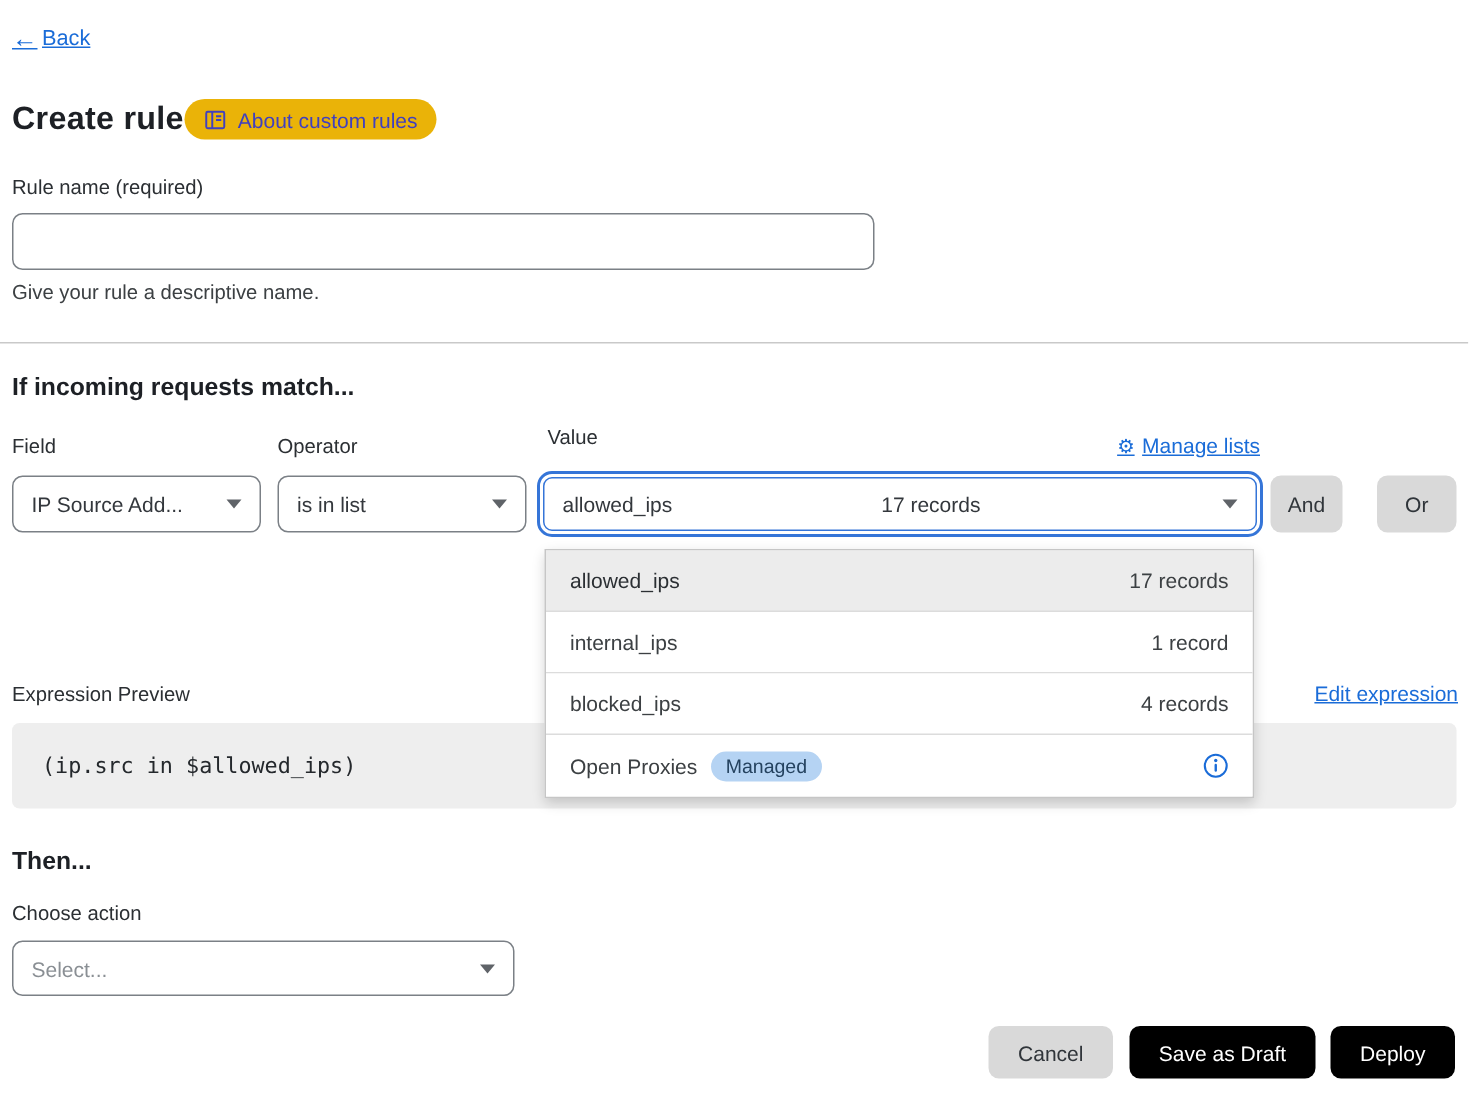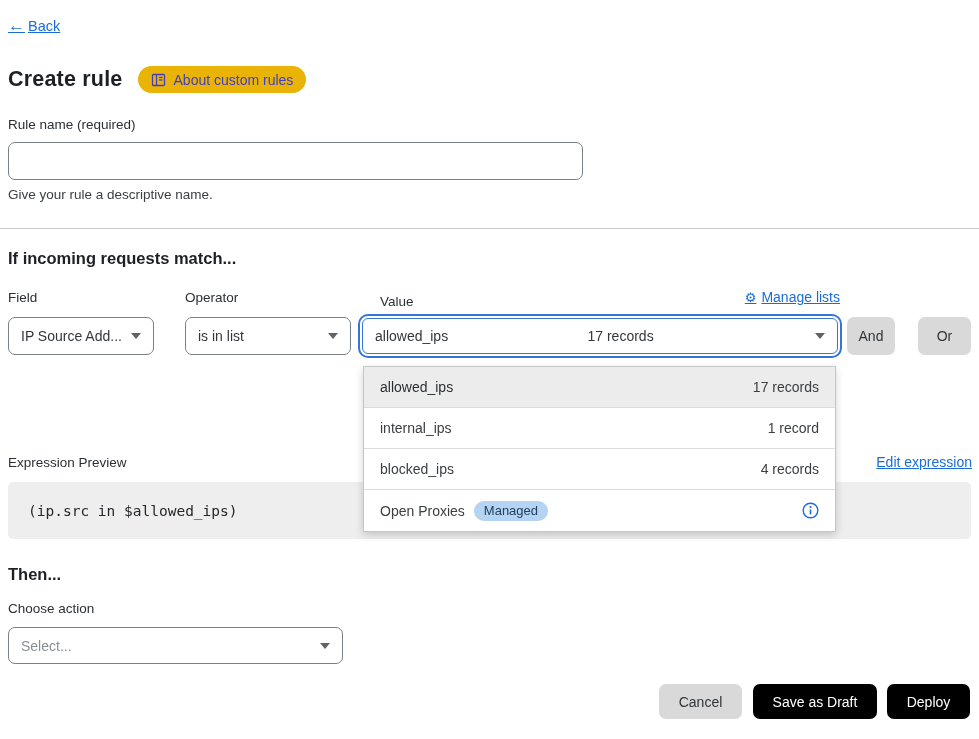--- a/index.html
+++ b/index.html
@@ -21,21 +21,21 @@
   .link {
     color: #1a6cd8;
     text-decoration: underline;
     font-size: 14.5px;
     cursor: pointer;
   }
   .back-link { top: 17px; left: 8px; display: flex; align-items: center; gap: 3px; }
   .back-arrow { color: #1a6cd8; font-size: 17px; text-decoration: none; line-height: 1; }
 
   
-  .title-row { top: 66px; left: 8px; display: flex; align-items: center; gap: 15px; }
+  .title-row { top: 66px; left: 8px; display: flex; align-items: center; }
   .page-title { font-size: 21.5px; font-weight: bold; color: #1d2025; letter-spacing: 0.2px; }
   .about-badge {
     display: inline-flex; align-items: center; gap: 8px;
     background: #eab308; color: #4040bf;
     border-radius: 14px; height: 27px; padding: 0 13px;
     font-size: 14px; cursor: pointer;
   }
   .book-icon { display: inline-flex; }
 
   
@@ -49,37 +49,37 @@
   }
   .rule-name-help { top: 187px; left: 8px; font-size: 13.5px; color: #3c4043; }
 
   .divider { top: 228px; left: 0; width: 979px; height: 1px; background: #c9c9c9; }
 
   
   .section-heading { font-size: 16.5px; font-weight: bold; color: #1d2025; }
   .match-heading { top: 249px; left: 8px; }
   .lbl-field { top: 290px; left: 8px; }
   .lbl-operator { top: 290px; left: 185px; }
-  .lbl-value { top: 294px; left: 365px; margin-left: 15px; }
+  .lbl-value { top: 284px; left: 365px; }
   .manage-lists { top: 289px; right: 139px; display: flex; align-items: center; gap: 5px; }
   .gear-icon { color: #1a6cd8; font-size: 13px; text-decoration: none; display: inline-block; }
 
   .select {
     display: flex; align-items: center;
     border: 1px solid #7b8086; border-radius: 7px;
     background: #fff; font-size: 14px; color: #33373c;
     padding: 0 12px; cursor: pointer;
   }
   .chevron {
     width: 0; height: 0; margin-left: auto;
     border-left: 5px solid transparent;
     border-right: 5px solid transparent;
     border-top: 6px solid #5f6368;
   }
-  .field-select { top: 317px; left: 8px; width: 146px; height: 38px; }
+  .field-select { top: 317px; left: 8px; width: 166px; height: 38px; }
   .operator-select { top: 317px; left: 185px; width: 166px; height: 38px; }
 
   .value-wrapper {
     top: 314px; left: 358px; width: 484px;
     border: 2px solid #3575d8; border-radius: 10px; padding: 2px;
     background: #fff;
   }
   .value-select {
     border: 1.5px solid #3575d8; border-radius: 6px;
     height: 36px; display: flex; align-items: center;

